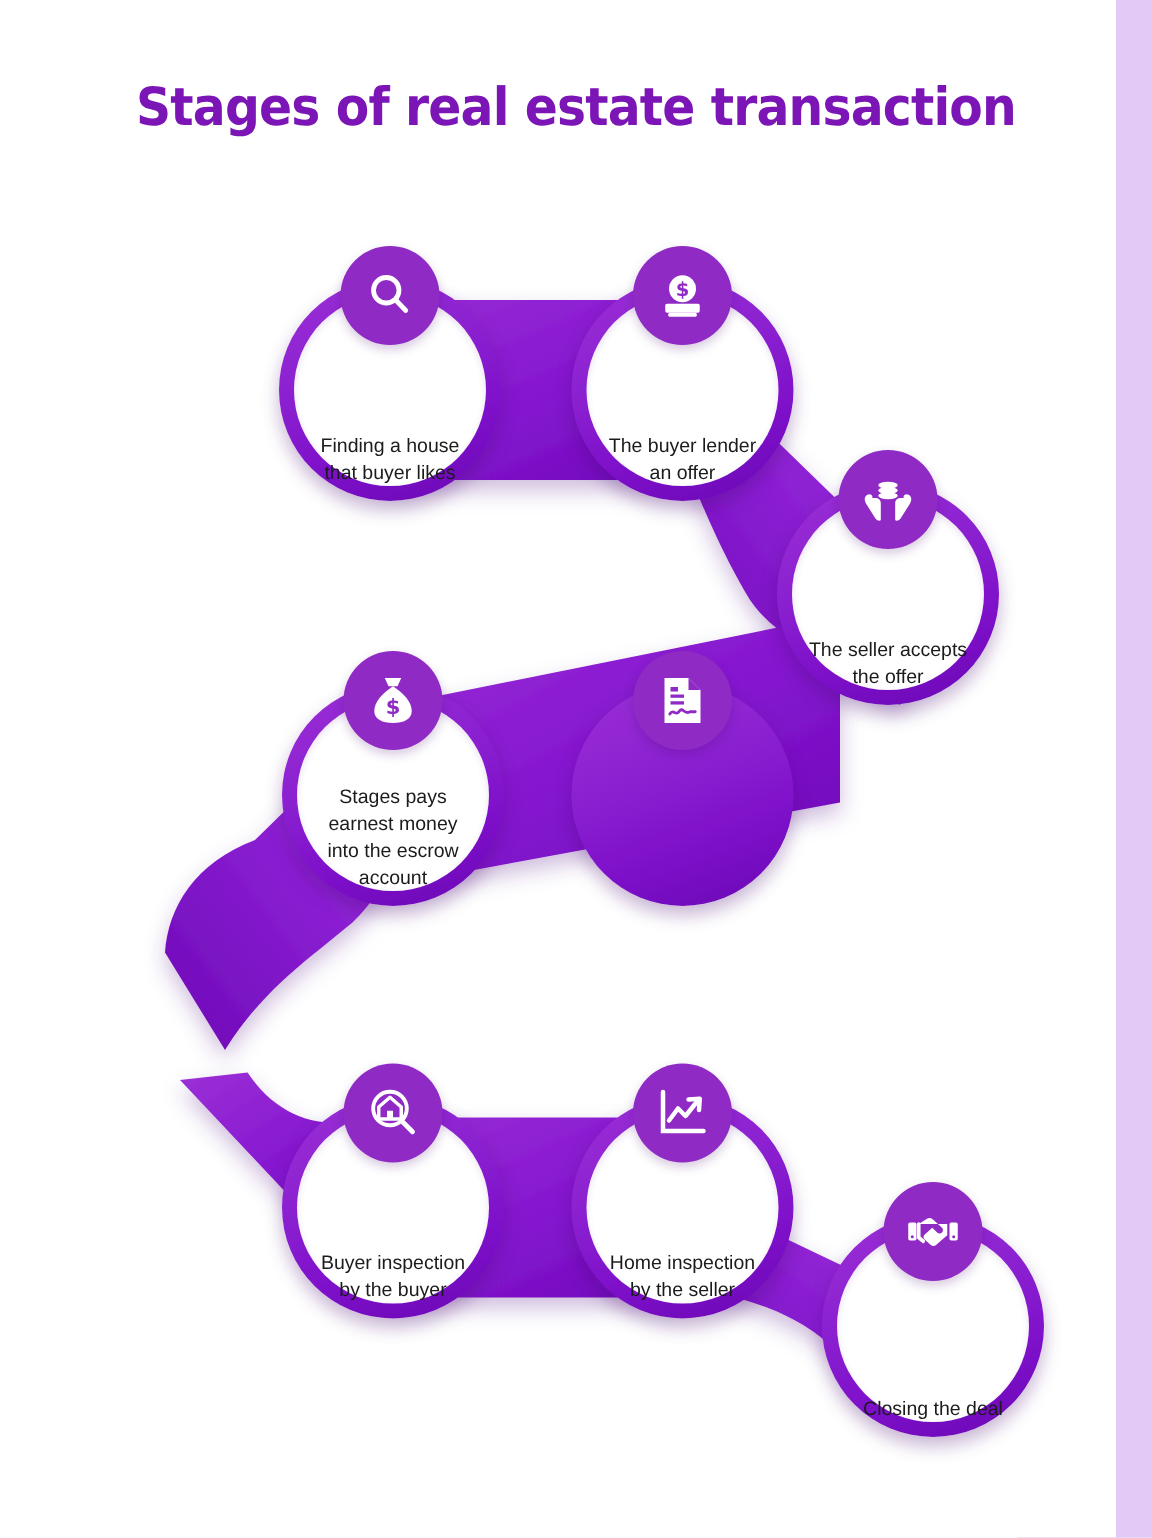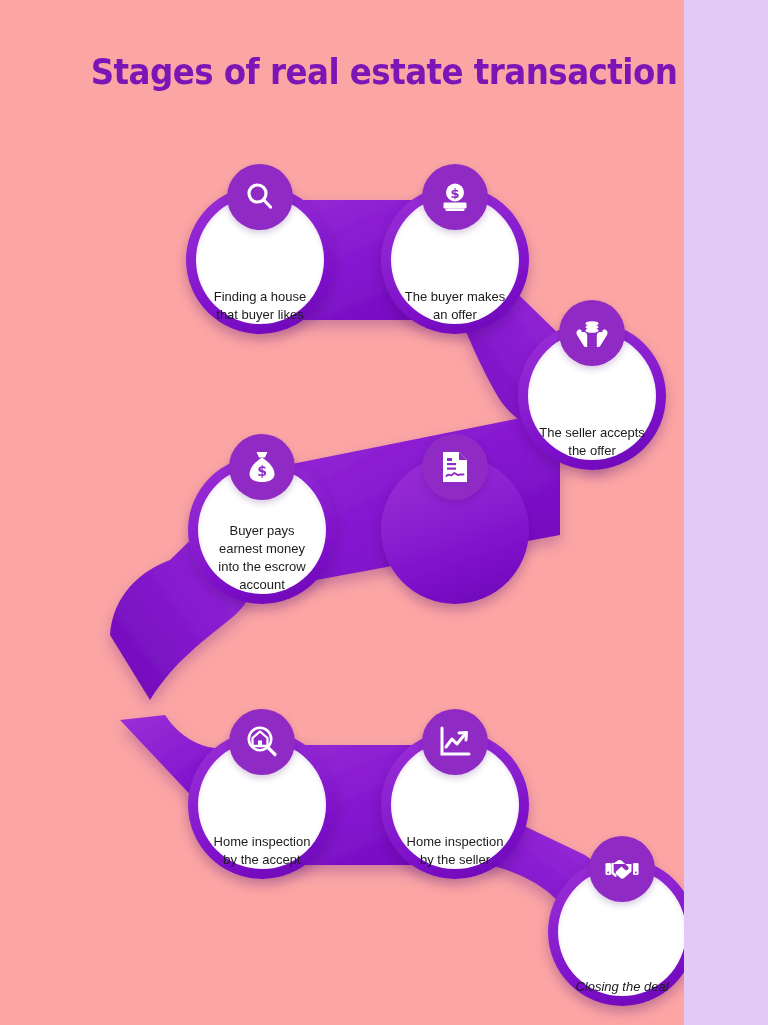--- a/index.html
+++ b/index.html
@@ -5,23 +5,23 @@
   html, body {
     margin: 0;
     padding: 0;
     background: #e3c9f5;
   }
   body {
     font-family: "Liberation Sans", sans-serif;
   }
   #page {
     position: relative;
-    width: 684px;
+    width: 744px;
     height: 1025px;
-    background: #fca5a5;
+    background: #ffffff;
     overflow: hidden;
   }
 
   
   #title {
     position: absolute;
     left: 0;
     top: 52px;
     width: 768px;
     text-align: center;
@@ -104,21 +104,21 @@
   .badge svg { display: block; }
 
   .node.n1 { left: 186px; top: 186px; }
   .node.n2 { left: 381px; top: 186px; }
   .node.n3 { left: 518px; top: 322px; text-decoration: underline; }
   .node.n4 { left: 381px; top: 456px; }
   .node.n5 { left: 188px; top: 456px; }
   .node.n6 { left: 46px; top: 589px; }
   .node.n7 { left: 188px; top: 731px; }
   .node.n8 { left: 381px; top: 731px; }
-  .node.n9 { left: 548px; top: 858px; font-style: italic; }
+  .node.n9 { left: 548px; top: 810px; }
 </style>
 </head>
 <body>
 
 <div id="page">
 
   <div id="title">Stages of real estate transaction</div>
 
   <svg id="ribbon-layer" viewBox="0 0 768 1025" width="768" height="1025">
     <defs>
@@ -193,21 +193,21 @@
       <svg width="34" height="34" viewBox="0 0 34 34" fill="none" stroke="#ffffff" stroke-width="3.2" stroke-linecap="round">
         <circle cx="14.5" cy="13.5" r="8.5"></circle>
         <line x1="20.8" y1="20" x2="27.5" y2="27"></line>
       </svg>
     </div>
   </div>
 
   <div class="node n2">
     <div class="ring"></div>
     <div class="disc">
-      <div class="label">The buyer makes an offer</div>
+      <div class="label">The buyer lender an offer</div>
     </div>
     <div class="badge">
       <svg width="34" height="34" viewBox="0 0 34 34">
         <circle cx="17" cy="12.5" r="9" fill="#ffffff"></circle>
         <text x="17" y="17.5" text-anchor="middle" font-family="DejaVu Sans, sans-serif" font-size="13" font-weight="bold" fill="#8f2bc4">$</text>
         <rect x="5.5" y="22.5" width="23" height="6" rx="1.2" fill="#ffffff"></rect>
         <rect x="7.5" y="28.5" width="19" height="2.6" rx="1" fill="#ffffff"></rect>
       </svg>
     </div>
   </div>
@@ -240,37 +240,37 @@
         <rect x="8" y="13" width="9" height="2.2" fill="#8f2bc4"></rect>
         <rect x="8" y="17.5" width="9" height="2.2" fill="#8f2bc4"></rect>
         <path d="M7.5 26 C10 22 11.5 28 14 24 C16 21 18 27 21 24.5 L24.5 24.5" fill="none" stroke="#8f2bc4" stroke-width="1.9" stroke-linecap="round"></path>
       </svg>
     </div>
   </div>
 
   <div class="node n5 tall-label">
     <div class="ring"></div>
     <div class="disc">
-      <div class="label">Buyer pays earnest money into the escrow account</div>
+      <div class="label">Stages pays earnest money into the escrow account</div>
     </div>
     <div class="badge">
       <svg width="32" height="34" viewBox="0 0 32 34">
         <path d="M10.5 2 L21.5 2 L19 7.5 L13 7.5 Z" fill="#ffffff"></path>
         <path d="M16 7.5 C23 12 28.5 18 28.5 24 C28.5 29.5 23 32 16 32
                  C9 32 3.5 29.5 3.5 24 C3.5 18 9 12 16 7.5 Z" fill="#ffffff"></path>
         <text x="16" y="26" text-anchor="middle" font-family="DejaVu Sans, sans-serif" font-size="14" font-weight="bold" fill="#8f2bc4">$</text>
       </svg>
     </div>
   </div>
 
 
   <div class="node n7">
     <div class="ring"></div>
     <div class="disc">
-      <div class="label">Home inspection by the accept</div>
+      <div class="label">Buyer inspection by the buyer</div>
     </div>
     <div class="badge">
       <svg width="34" height="34" viewBox="0 0 34 34">
         <circle cx="15" cy="14" r="11.2" fill="none" stroke="#ffffff" stroke-width="2.6"></circle>
         <path d="M15 6.5 L22.5 13 L22.5 21 L7.5 21 L7.5 13 Z" fill="none" stroke="#ffffff" stroke-width="2.3" stroke-linejoin="round"></path>
         <rect x="13" y="15.5" width="4" height="5.5" fill="#ffffff"></rect>
         <line x1="23" y1="22.5" x2="30" y2="29.5" stroke="#ffffff" stroke-width="3.2" stroke-linecap="round"></line>
       </svg>
     </div>
   </div>

